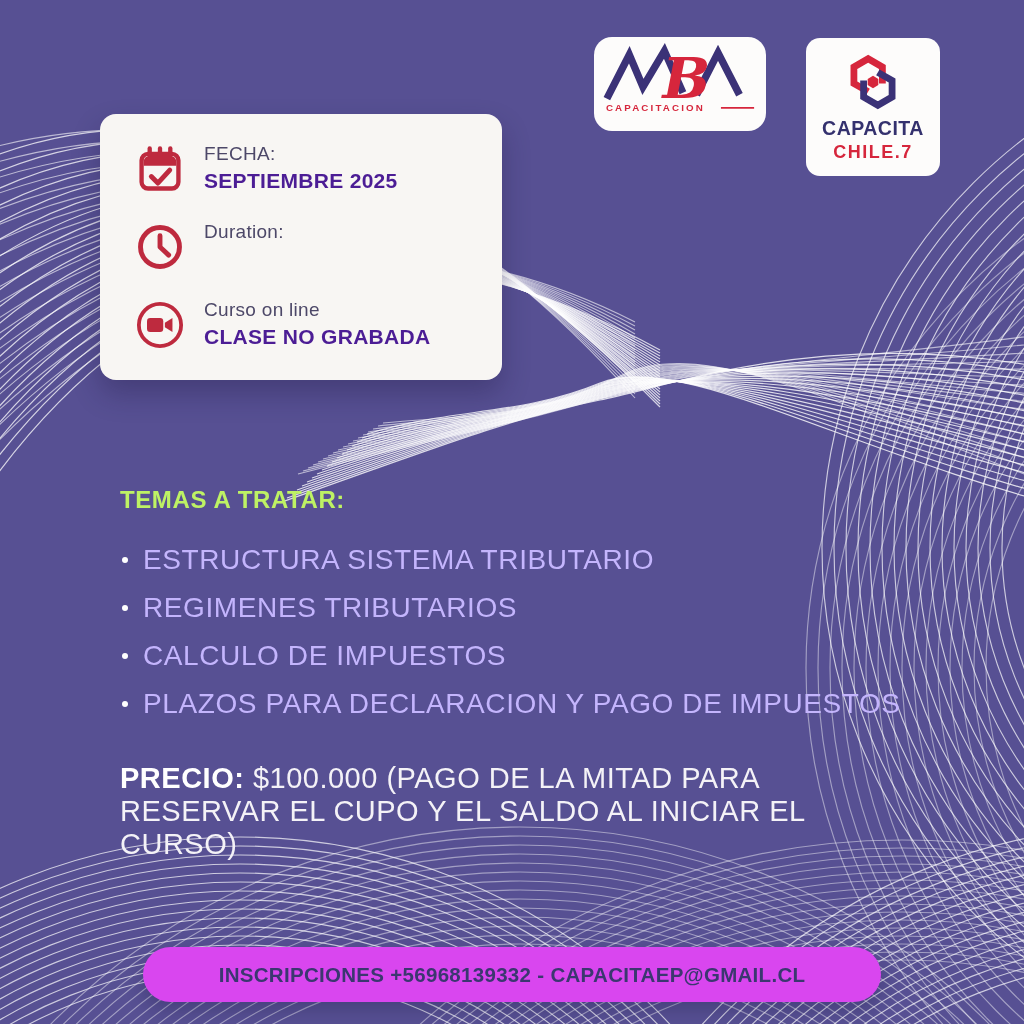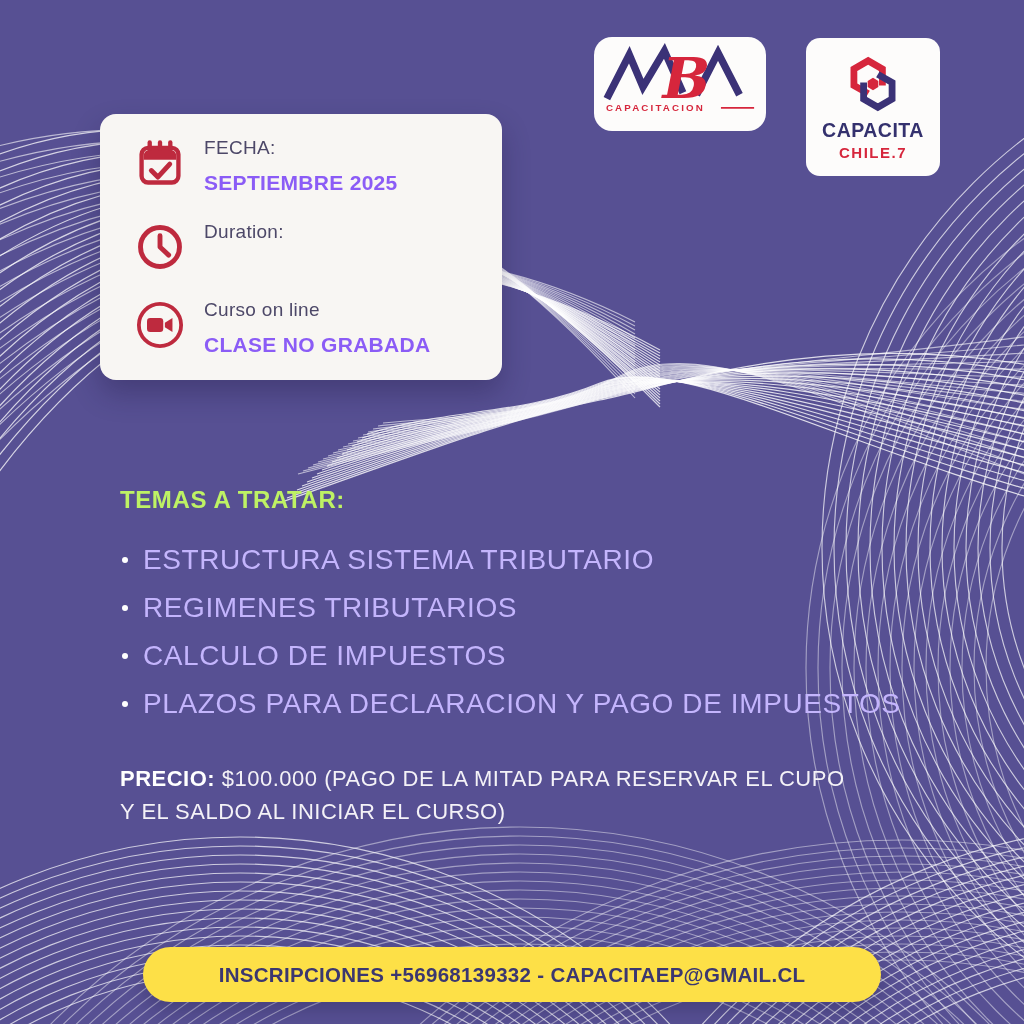--- a/index.html
+++ b/index.html
@@ -8,57 +8,57 @@
   #wave-svg{position:absolute;left:0;top:0;width:1024px;height:1024px;}
 
   
   .info-card{position:absolute;left:100px;top:114px;width:402px;height:266px;background:#F8F6F3;
              border-radius:16px;box-shadow:0 14px 28px rgba(25,20,60,.30);
              display:flex;flex-direction:column;justify-content:center;gap:26px;
              padding:28px 34px;box-sizing:border-box;z-index:2;}
   .row{display:flex;align-items:flex-start;gap:18px;}
   .icn{width:52px;height:52px;flex:0 0 auto;}
   .lbl{font-size:19px;color:#4D4868;letter-spacing:.3px;}
-  .val{font-size:21px;font-weight:700;color:#8b5cf6;letter-spacing:.3px;margin-top:12px;}
+  .val{font-size:21px;font-weight:700;color:#4c1d95;letter-spacing:.3px;margin-top:4px;}
   .red-fill{fill:#BE2A3E;}
   .red-stroke{stroke:#BE2A3E;fill:none;}
 
   
   .logo{position:absolute;background:#FDFCFB;display:flex;align-items:center;justify-content:center;z-index:2;}
   .logo.mba{left:594px;top:37px;width:172px;height:94px;border-radius:18px;}
   .logo.capacita{left:806px;top:38px;width:134px;height:138px;border-radius:14px;flex-direction:column;}
   .mba-b{font-family:"DejaVu Serif","Liberation Serif",serif;font-style:italic;font-weight:700;
          font-size:58px;fill:#D6263C;}
   .mba-sub{font-size:10px;font-weight:700;letter-spacing:2.2px;fill:#D6263C;
            font-family:"Liberation Sans",sans-serif;}
   .navy-stroke{stroke:#3B3277;fill:none;stroke-width:7.5;stroke-miterlimit:10;}
   .red-line{stroke:#D6263C;stroke-width:2;}
   .cap-red{stroke:#D6263C;fill:none;stroke-width:7;stroke-miterlimit:10;}
   .cap-navy{stroke:#3B3277;fill:none;stroke-width:7;stroke-miterlimit:10;}
   .cap-dot{fill:#D6263C;}
   .cap-line1{font-size:19.5px;font-weight:700;color:#34316E;letter-spacing:.5px;line-height:1.1;}
-  .cap-line2{font-size:15px;font-weight:700;color:#D6263C;letter-spacing:1.5px;margin-top:2px;}
+  .cap-line2{font-size:18px;font-weight:700;color:#D6263C;letter-spacing:1.5px;margin-top:2px;}
   .cap-icon{width:62px;height:62px;margin-bottom:5px;}
 
   
   .topics-heading{position:absolute;left:120px;top:486px;margin:0;font-size:24px;font-weight:700;
                   color:#bef264;letter-spacing:.6px;z-index:2;}
   .topics-list{position:absolute;left:122px;top:548px;margin:0;padding:0;list-style:none;z-index:2;}
   .topic{display:flex;align-items:center;gap:15px;height:24px;margin-bottom:24px;
          font-size:28px;color:#c4b5fd;letter-spacing:.6px;}
   .bullet{width:6px;height:6px;border-radius:50%;background:#FFFFFF;flex:0 0 auto;}
 
   
-  .price{position:absolute;left:120px;top:762px;width:732px;margin:0;font-size:22px;line-height:33px;
+  .price{position:absolute;left:120px;top:762px;width:732px;margin:0;font-size:29px;line-height:33px;
          color:#F4F2F7;letter-spacing:.5px;z-index:2;}
   .price strong{font-weight:700;color:#FFFFFF;}
 
   
   .footer-pill{position:absolute;left:143px;top:947px;width:738px;height:55px;border-radius:28px;
-               background:#fde047;display:flex;align-items:center;justify-content:center;
+               background:#d946ef;display:flex;align-items:center;justify-content:center;
                box-shadow:0 8px 18px rgba(25,20,60,.25);z-index:2;}
   .footer-pill span{font-size:20.5px;font-weight:700;color:#3B3770;letter-spacing:.3px;}
 </style>
 </head>
 <body>
 
 <div class="canvas" style="background: rgb(87, 80, 147);">
 
   <svg id="wave-svg" viewBox="0 0 1024 1024">
       <path d="M -60 560 Q 210 105 660 350" stroke="#ffffff" stroke-opacity="0.75" stroke-width="1.2" fill="none"></path>

